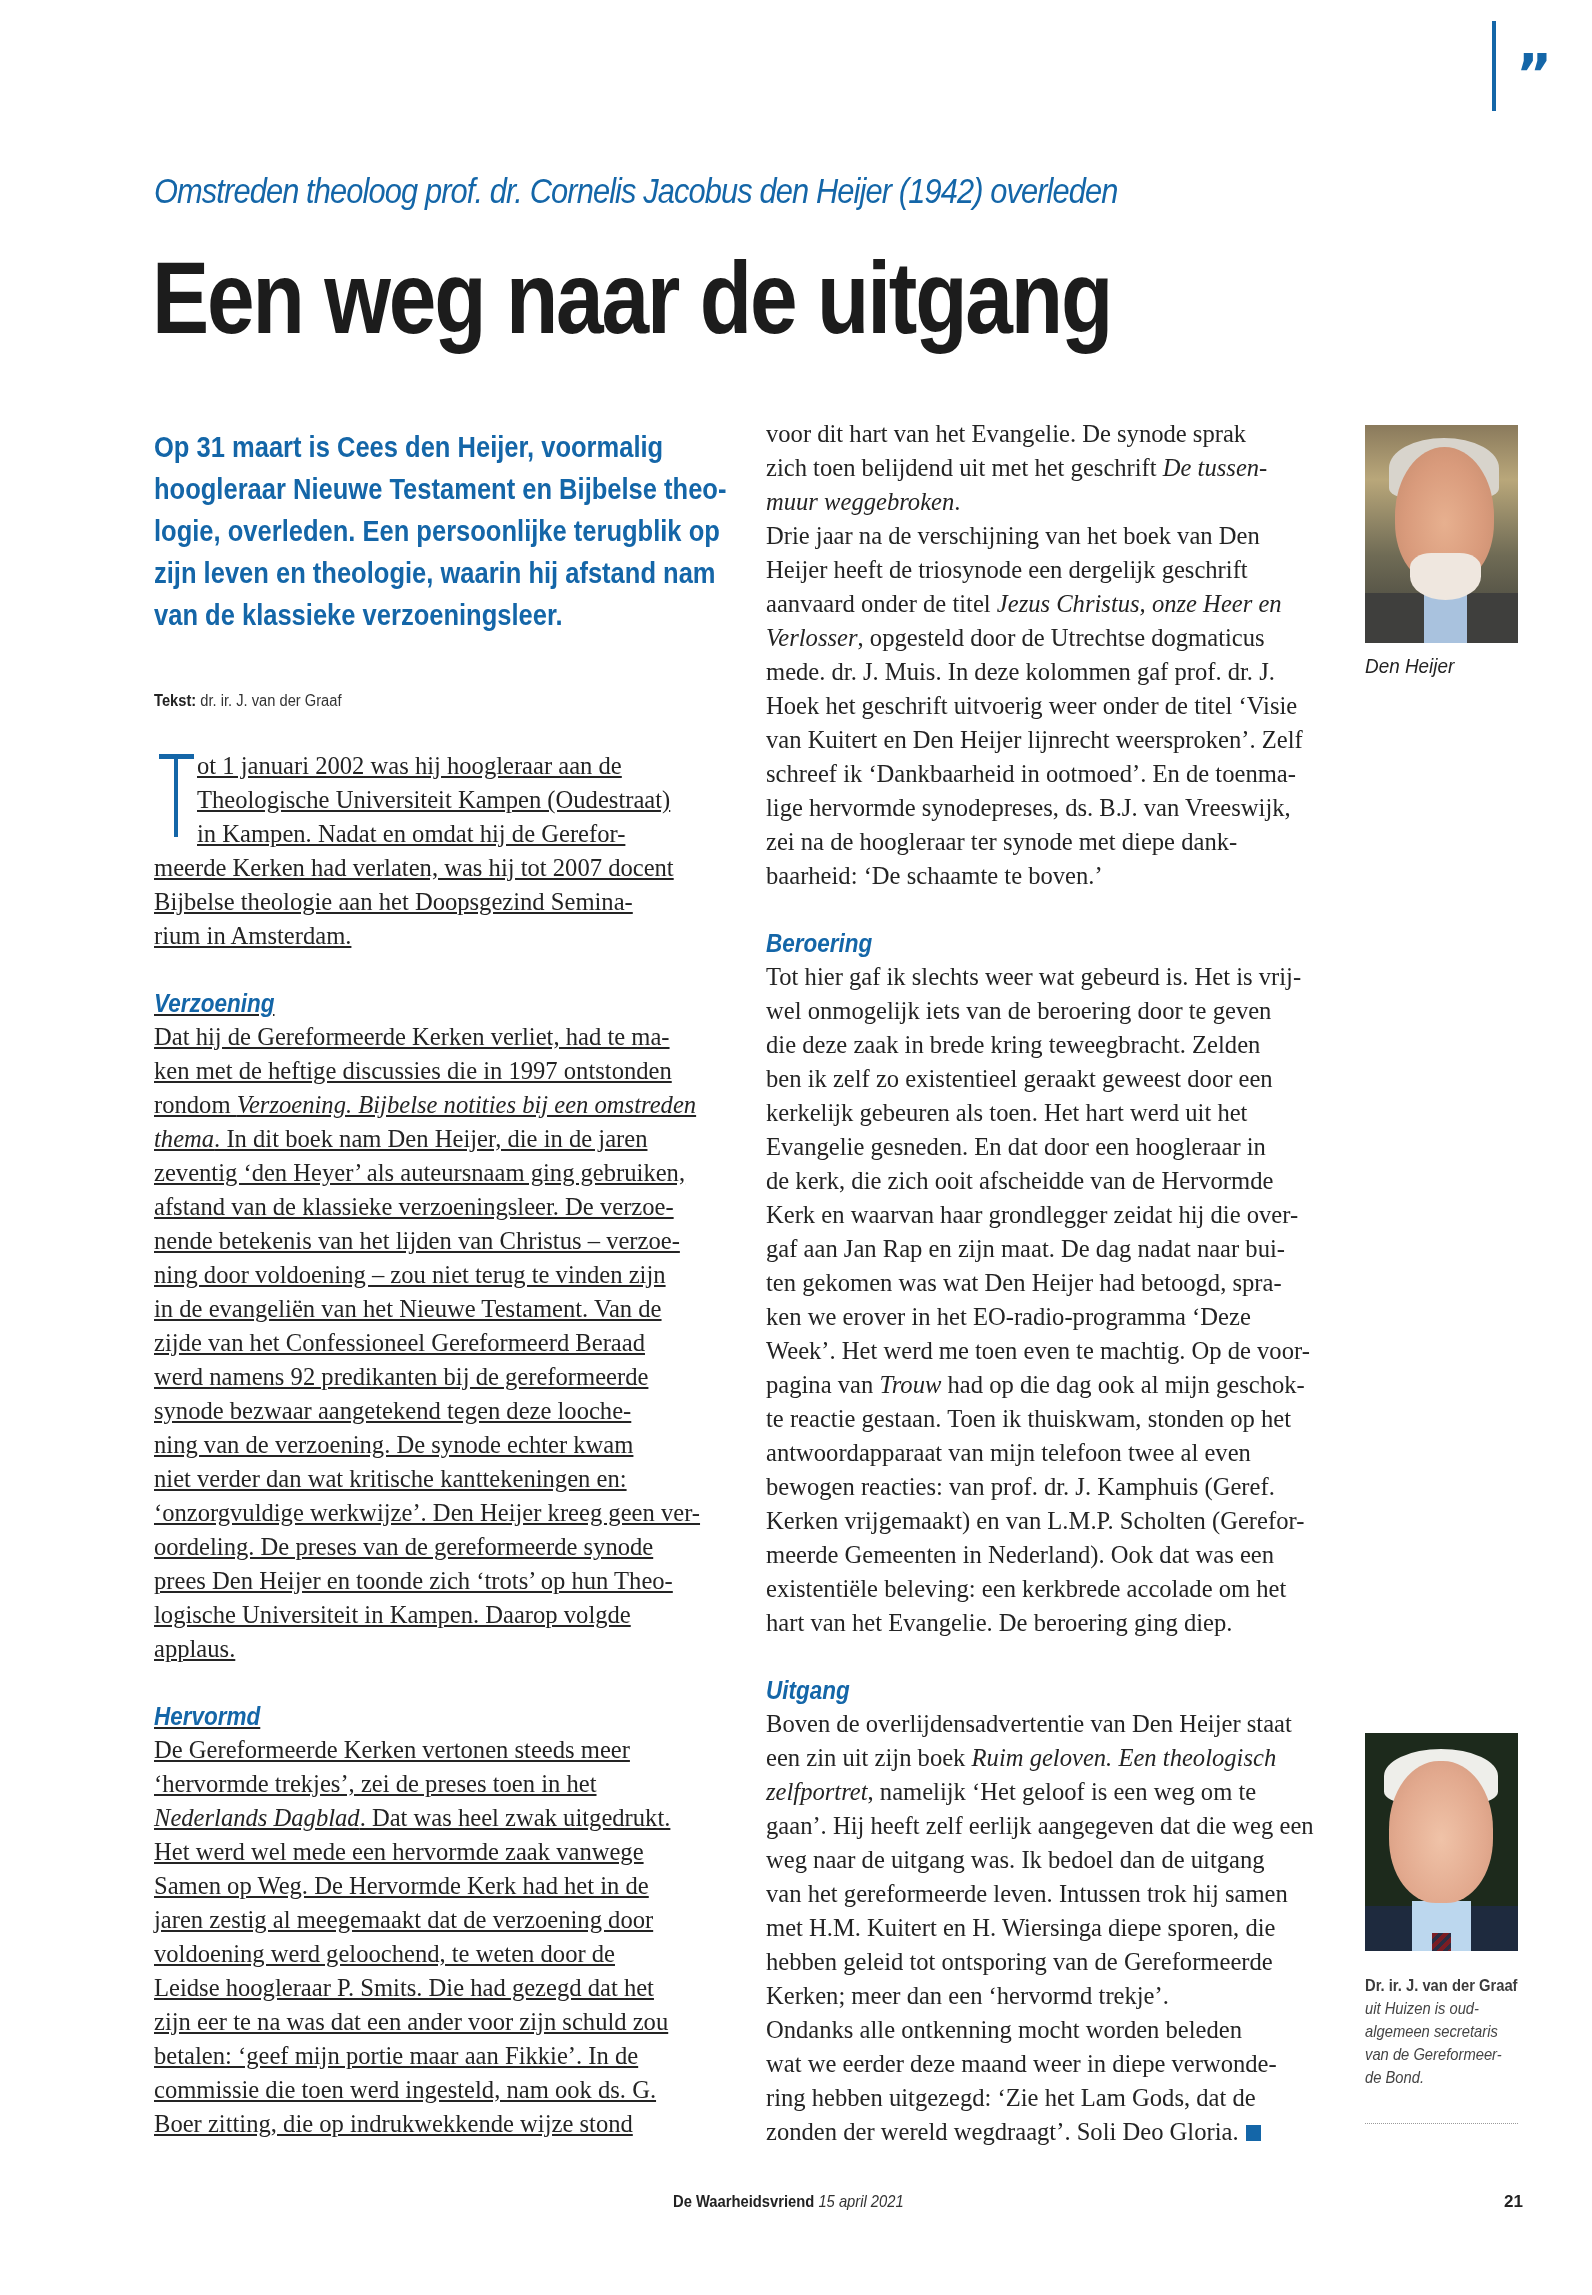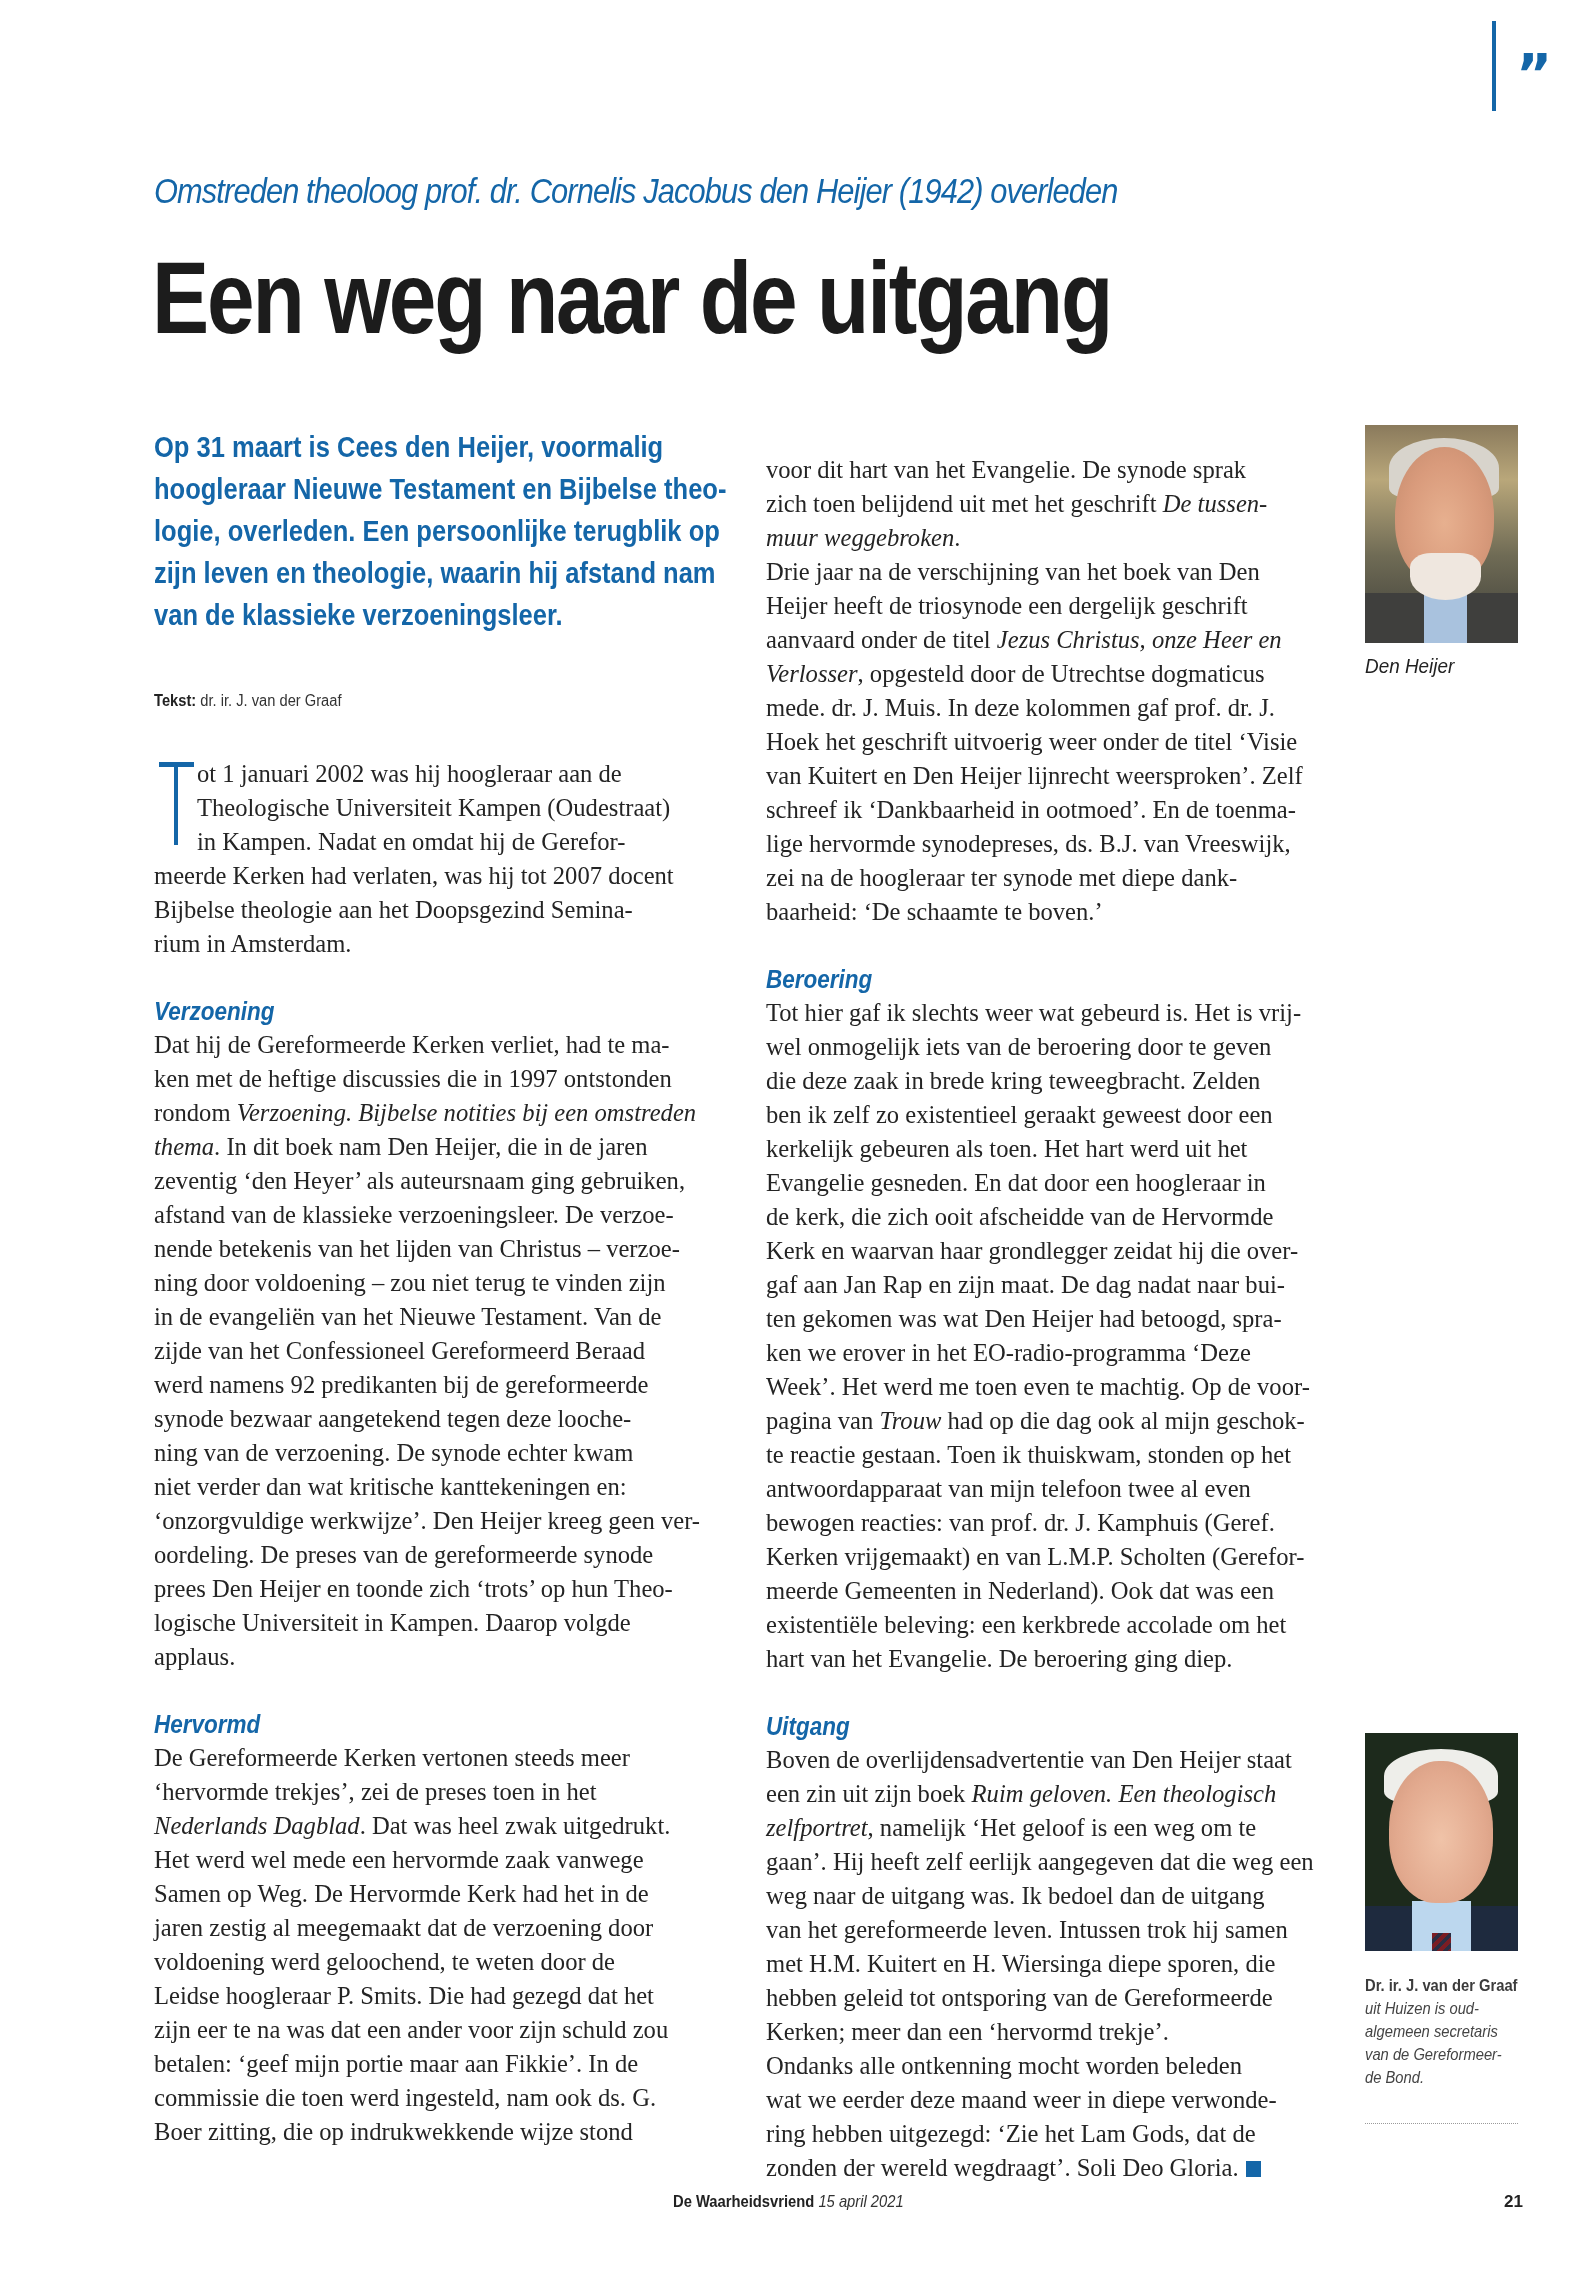--- a/index.html
+++ b/index.html
@@ -6,23 +6,23 @@
   body { width: 1592px; height: 2295px; position: relative; overflow: hidden; color: #222; }
   .abs { position: absolute; }
   .top-rule { left: 1492px; top: 21px; width: 3.5px; height: 90px; background: #1466a8; }
   .quote-mark { left: 1516px; top: 47px; font-family: "DejaVu Sans", sans-serif; font-weight: bold; font-size: 55px; line-height: 55px; color: #1466a8; }
   .kicker { left: 154px; top: 171px; font-family: "Liberation Sans", sans-serif; font-style: italic; font-size: 35px; color: #1466a8; letter-spacing: -1px; transform: scaleX(0.88); transform-origin: left; white-space: nowrap; }
   .title { left: 152px; top: 242px; font-family: "Liberation Sans", sans-serif; font-weight: bold; font-size: 102px; line-height: 112px; color: #1c1c1c; letter-spacing: -2.6px; transform: scaleX(0.84); transform-origin: left; white-space: nowrap; }
   .intro { left: 154px; top: 426px; width: 621px; font-family: "Liberation Sans", sans-serif; font-weight: bold; font-size: 29px; line-height: 42px; color: #1466a8; transform: scaleX(0.88); transform-origin: left; }
   .intro span { display: block; white-space: nowrap; }
   .byline { left: 154px; top: 690px; font-family: "Liberation Sans", sans-serif; font-size: 17.3px; color: #333; transform: scaleX(0.85); transform-origin: left; white-space: nowrap; }
   .byline b { color: #222; }
-  .col { position: absolute; font-family: "Liberation Serif", serif; font-size: 24.6px; line-height: 34px; color: #242424; margin-top: 36px; }
+  .col { position: absolute; font-family: "Liberation Serif", serif; font-size: 24.6px; line-height: 34px; color: #242424; }
   .col .ln { display: block; white-space: nowrap; }
-  .col1 { left: 154px; top: 721px; width: 570px; }
+  .col1 { left: 154px; top: 749px; width: 570px; text-decoration: underline; }
   .col2 { left: 766px; top: 417px; width: 570px; }
   .sub { font-family: "Liberation Sans", sans-serif; font-style: italic; font-weight: bold; font-size: 25px; color: #1466a8; display: block; margin-top: 33px; transform: scaleX(0.9); transform-origin: left; }
   .dropcap-row { padding-left: 43px; }
   .dropcap { position: absolute; left: 5.2px; top: 5.2px; width: 35px; height: 83px; }
   .dropcap .bar-h { position: absolute; left: 0; top: 0; width: 35px; height: 5.2px; background: #1466a8; }
   .dropcap .bar-v { position: absolute; left: 14.7px; top: 0; width: 4.3px; height: 83px; background: #1466a8; }
   .photo { position: absolute; overflow: hidden; }
   .photo1 { left: 1365px; top: 425px; width: 153px; height: 218px; background: linear-gradient(180deg, #8a7a5c 0%, #b9a77a 25%, #6f6b55 60%, #3c3c38 100%); }
   .photo2 { left: 1365px; top: 1733px; width: 153px; height: 218px; background: #1d2a1c; }
   .face1 { position: absolute; left: 30px; top: 21.6px; width: 99px; height: 138px; border-radius: 50% 50% 45% 45%; background: radial-gradient(ellipse at 50% 55%, #e7b08f 0%, #d99b7c 55%, #c48a6c 100%); }

